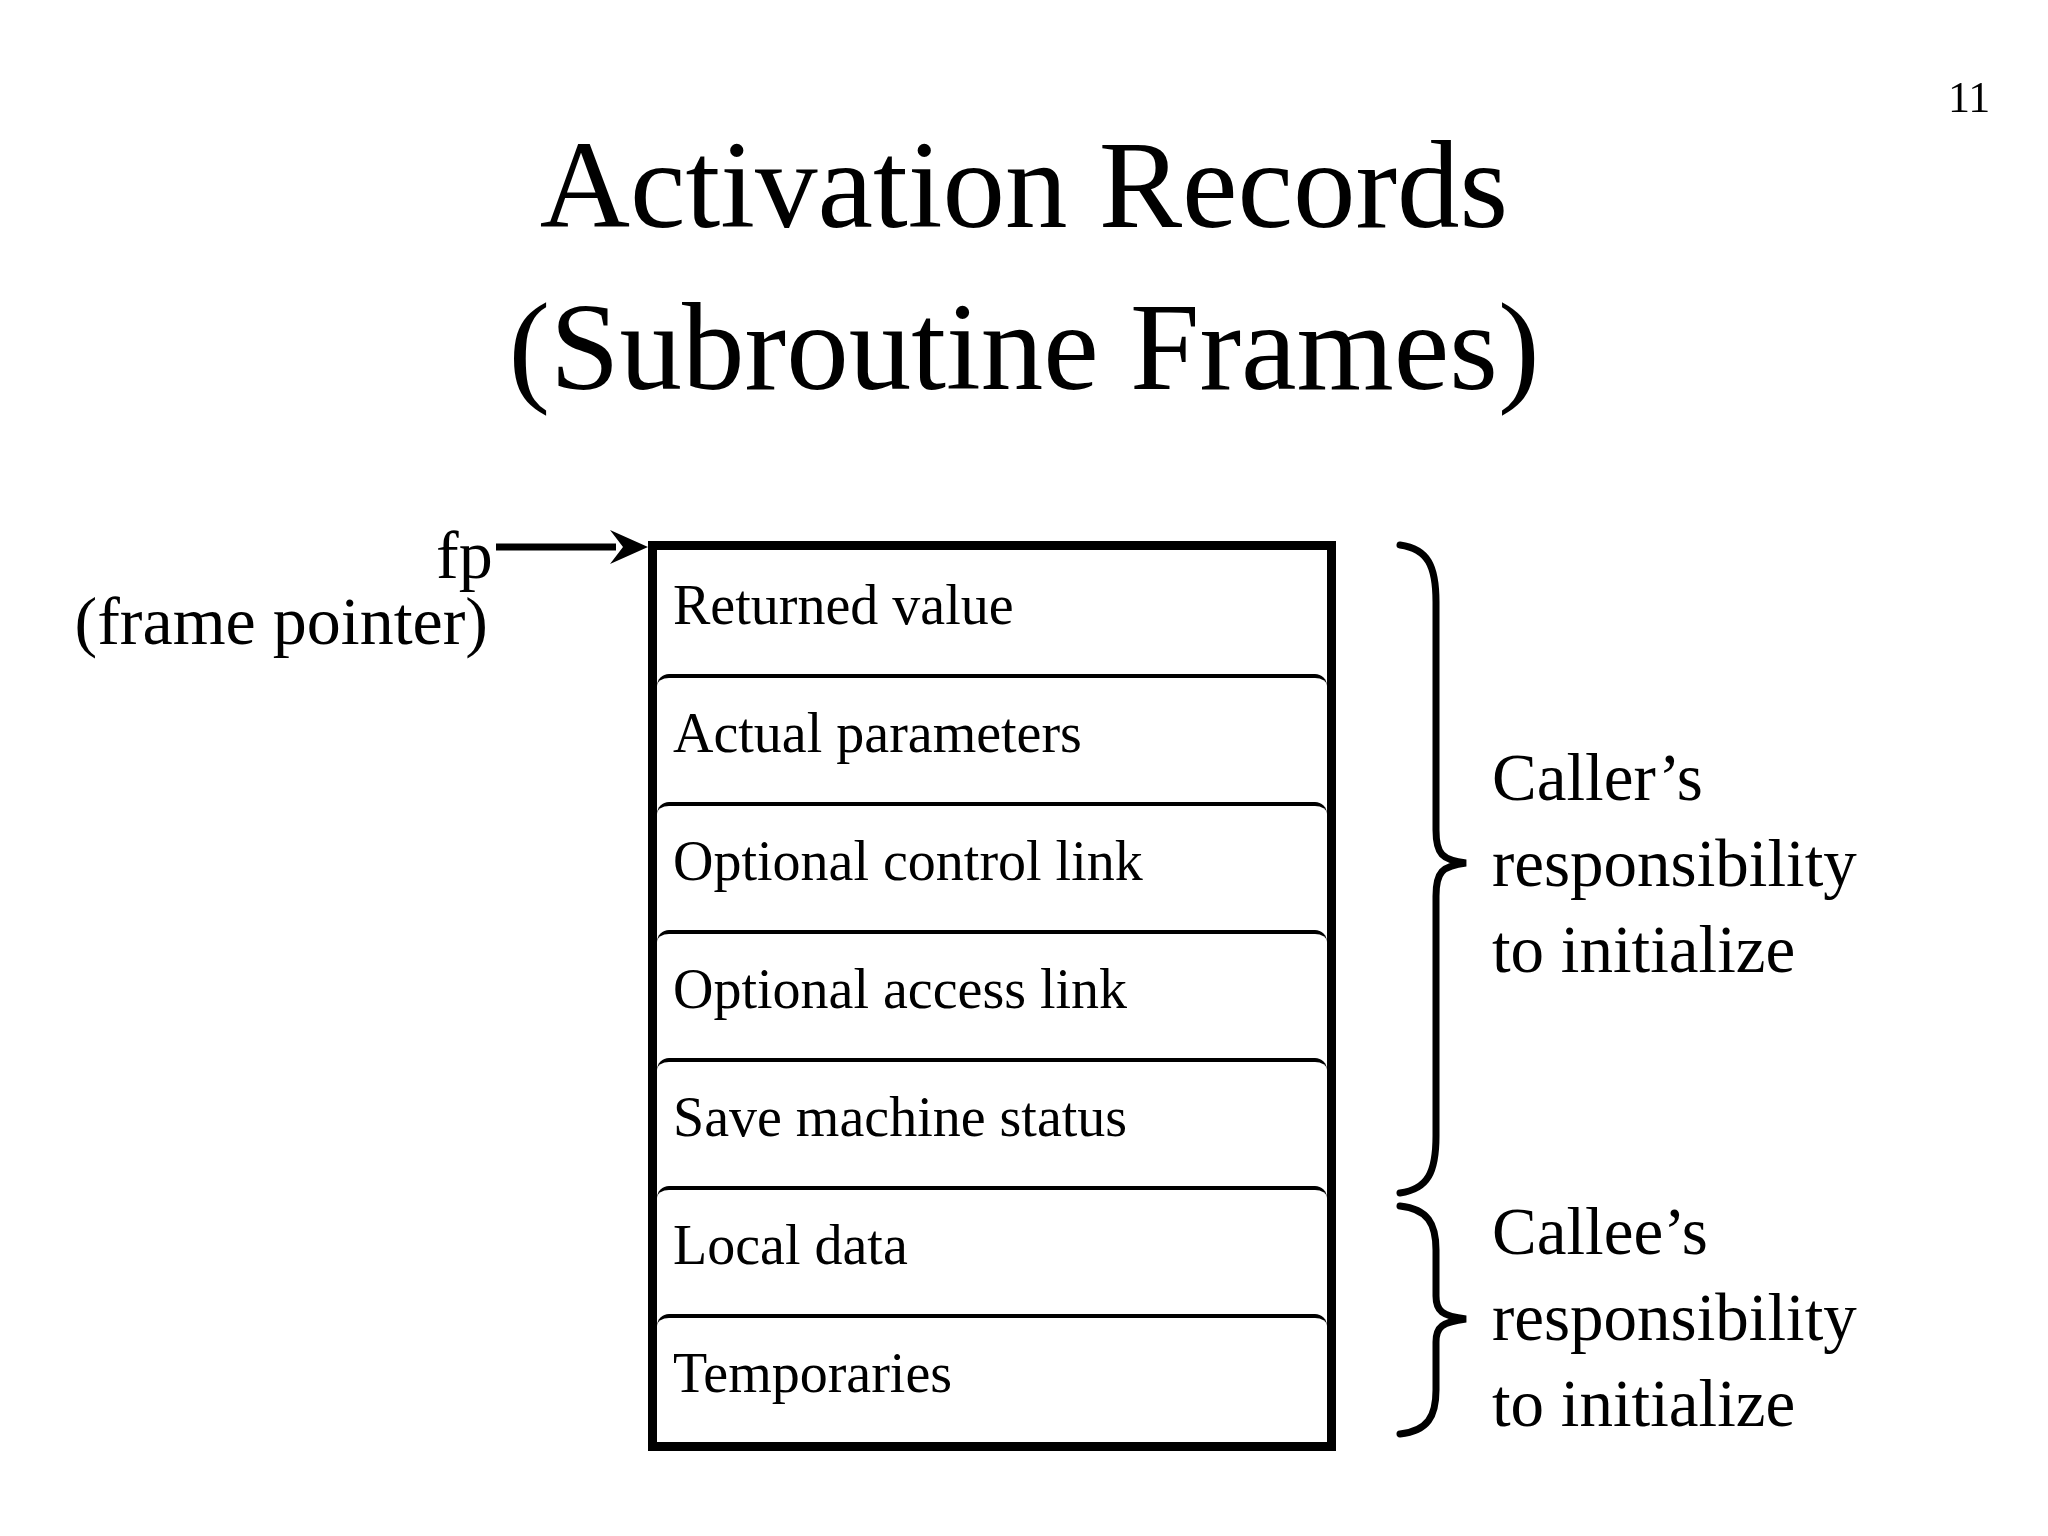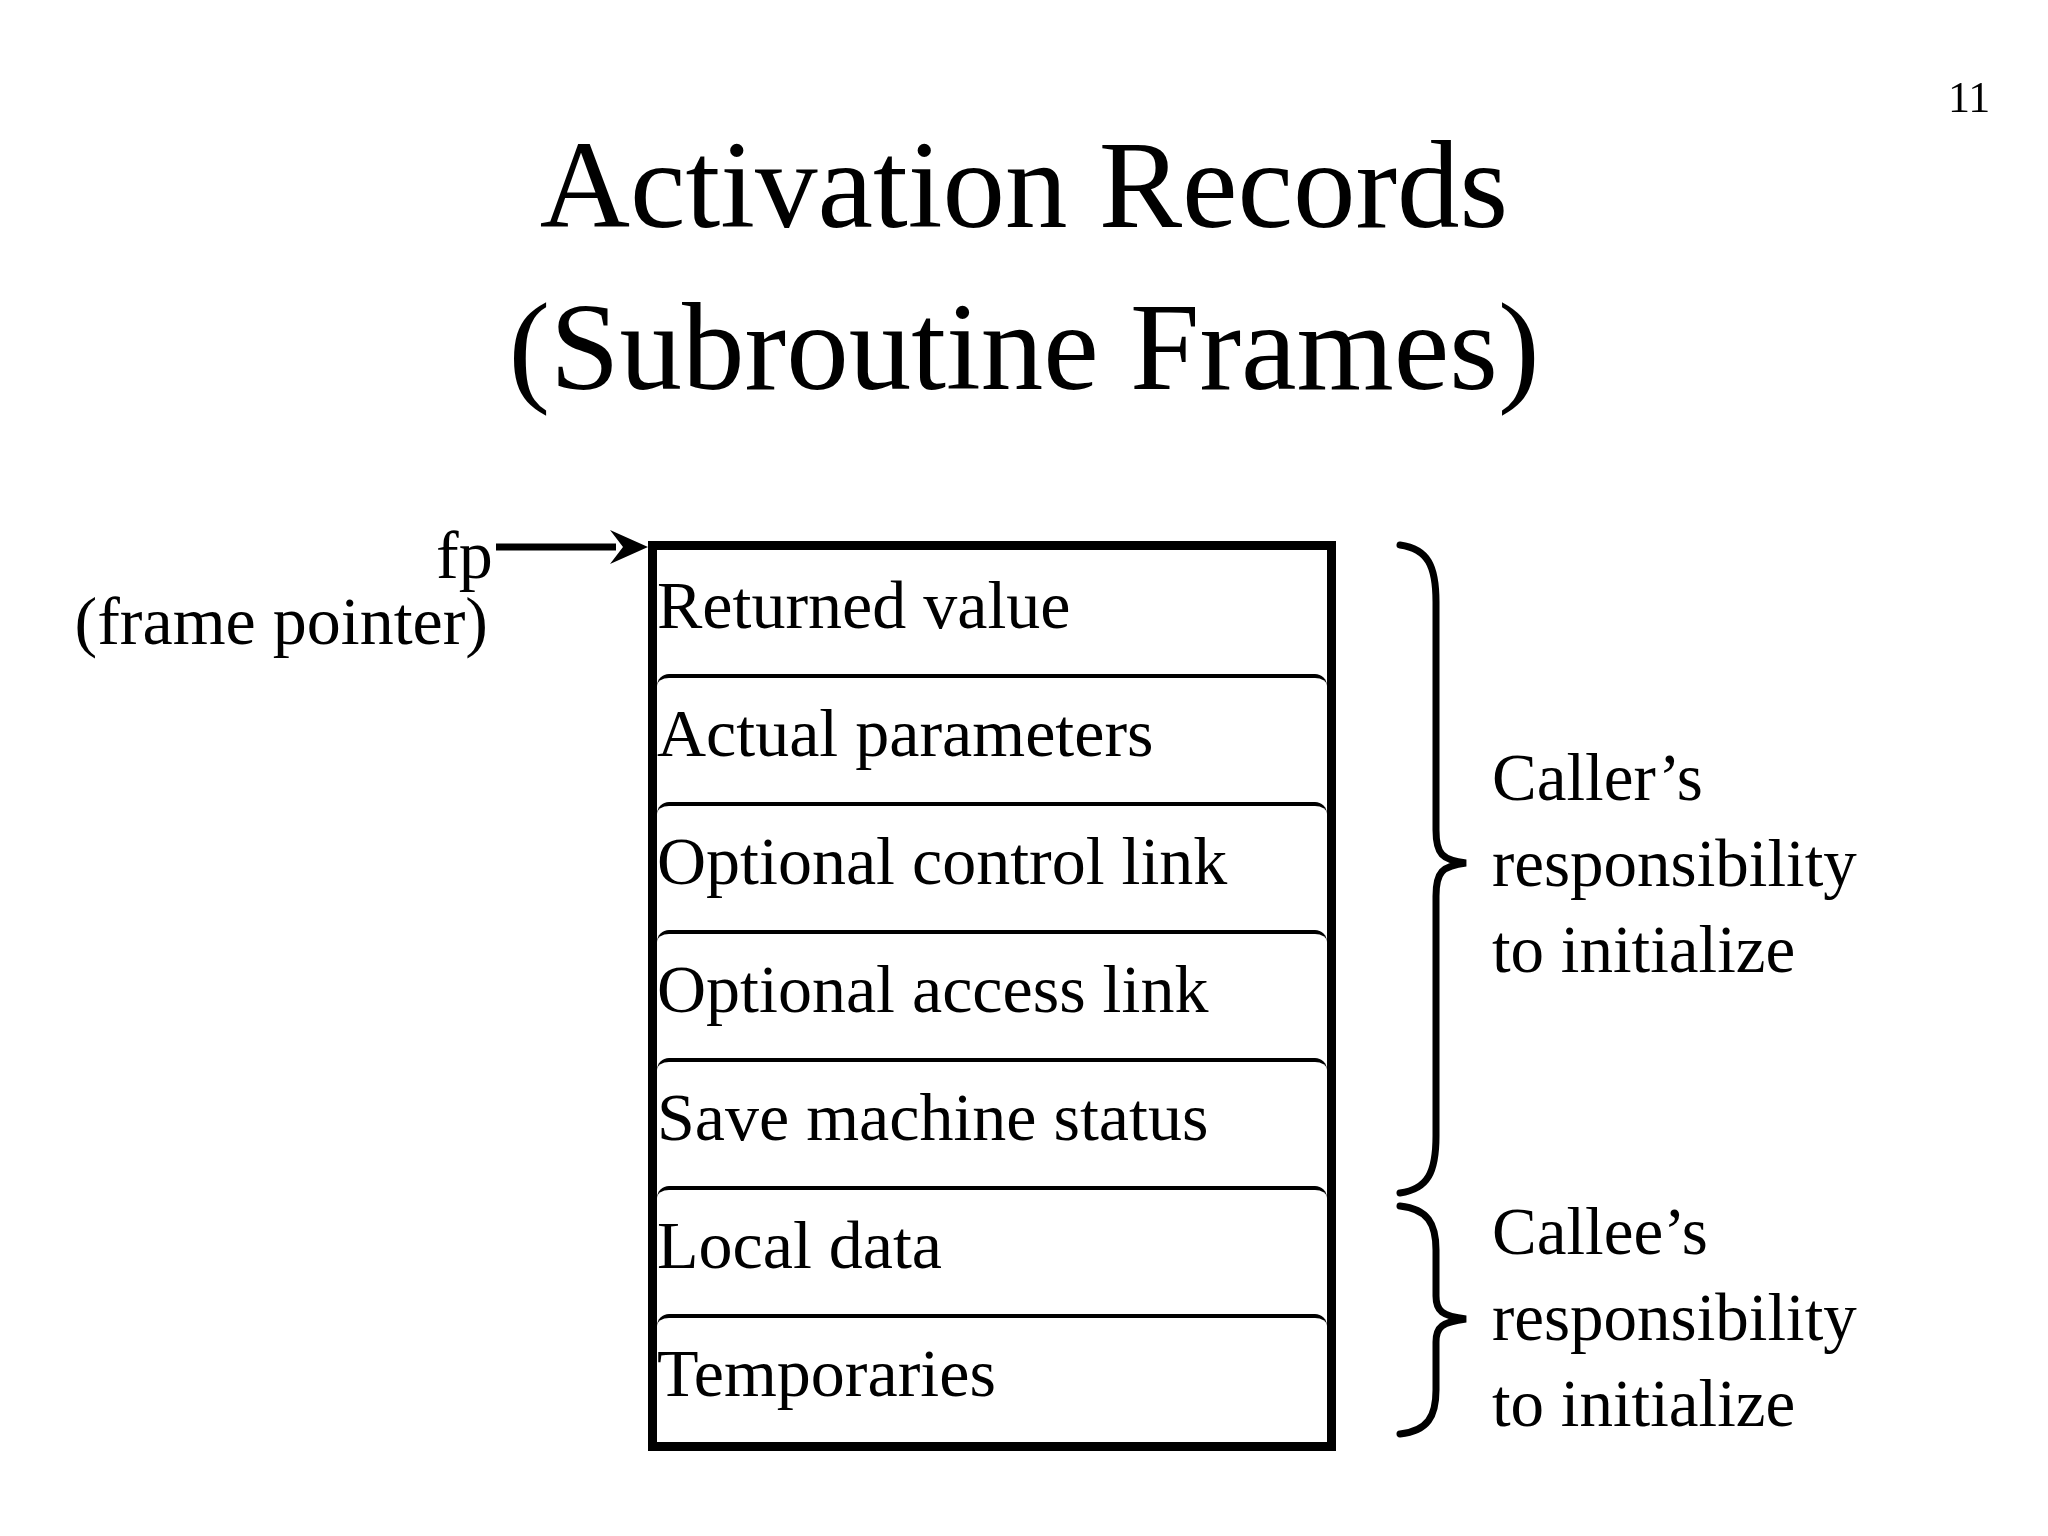--- a/index.html
+++ b/index.html
@@ -62,21 +62,22 @@
     border: 9px solid #000;
     box-sizing: border-box;
     display: flex;
     flex-direction: column;
     background: #fff;
   }
   .frame-row {
     flex: 1 1 0;
     display: flex;
     align-items: center;
-    font-size: 68px;
+    padding-left: 16px;
+    font-size: 56px;
     box-sizing: border-box;
     white-space: nowrap;
   }
   .frame-row + .frame-row { border-top: 4px solid #000; border-radius: 12px; }
   .frame-row span { transform: translateY(-7px); }
   .brace { position: absolute; }
   .brace-caller { left: 1394px; top: 538px; }
   .brace-callee { left: 1394px; top: 1200px; }
   .annotation {
     position: absolute;

